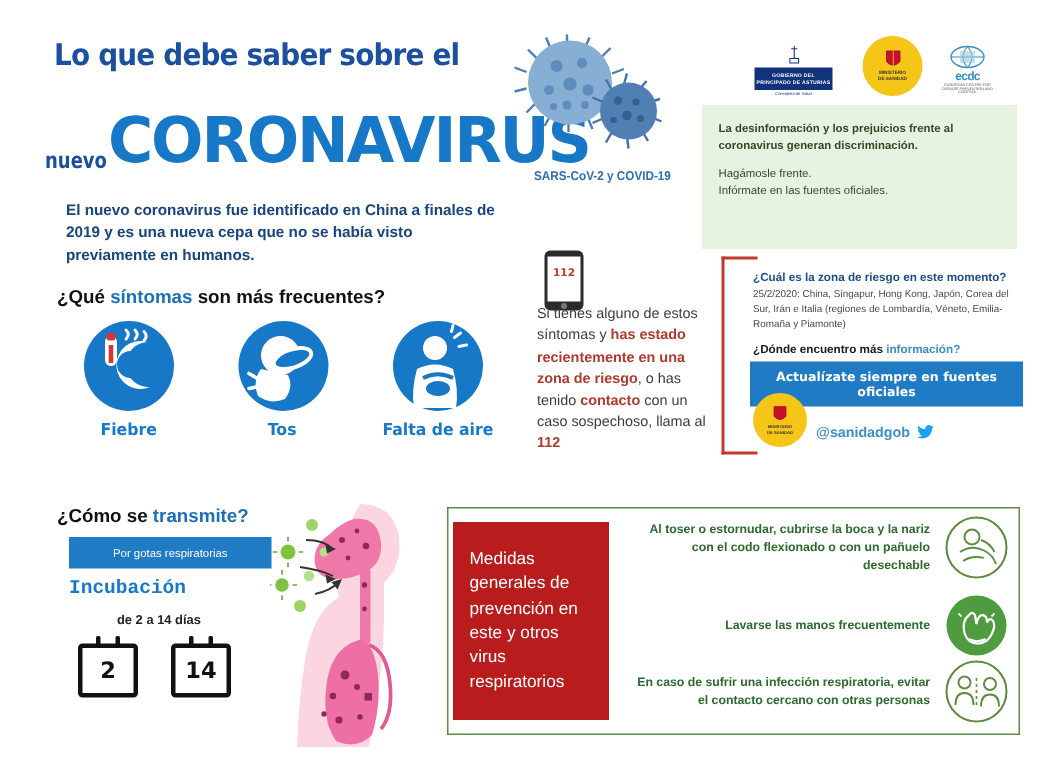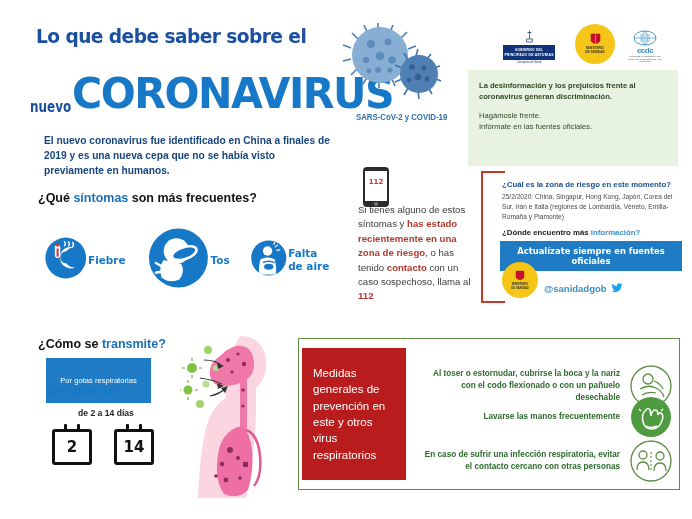--- a/index.html
+++ b/index.html
@@ -66,21 +66,21 @@
     left:468px;top:70px;width:210px;height:96px;background:#e8f2e0;
     padding:10px 11px;box-sizing:border-box;
   }
   #green-box p{margin:0;font-size:7.6px;color:#2d4a22;line-height:1.5;}
   #green-box .gap{height:7px;}
   .gb-strong{font-weight:bold;}
 
   
   #symptoms-title{left:38px;top:191px;font-size:12.5px;font-weight:bold;color:#111;}
   #symptoms-row{left:44px;top:212px;width:290px;height:92px;display:flex;gap:20px;}
-  .symptom{width:83px;display:flex;flex-direction:row;align-items:center;}
+  .symptom{width:83px;display:flex;flex-direction:column;align-items:center;}
   .sym-icon{width:64px;height:64px;}
   .sym-label{margin-top:4px;font-size:11px;font-weight:bold;color:#1878c8;
     font-family:"DejaVu Sans",sans-serif;transform:scaleX(.95);}
 
   
   #phone-icon{left:362px;top:166px;width:28px;height:42px;}
   #call-text{left:358px;top:203px;width:118px;font-size:9.6px;color:#3c3c3c;line-height:1.5;}
   #call-text b{color:#b03a2e;}
   #call-text .n112{color:#b03a2e;font-weight:bold;}
 
@@ -103,22 +103,22 @@
   #ministry-small .t{font-size:2.8px;color:#333;text-align:center;line-height:1.15;margin-top:1px;font-weight:bold;}
   #web-line{left:544px;top:266px;width:140px;font-size:11px;font-weight:bold;color:#333;
     font-family:"DejaVu Sans",sans-serif;}
   #web-line .pg{font-size:6.5px;font-weight:normal;color:#777;}
   #twitter-line{left:544px;top:282px;display:flex;align-items:center;gap:4px;}
   #twitter-line .handle{font-size:9.5px;font-weight:bold;color:#3a8fc4;}
   #twitter-line svg{width:12px;height:12px;}
 
   
   #transmit-title{left:38px;top:337px;font-size:12.5px;font-weight:bold;color:#111;}
-  #droplets-badge{left:46px;top:358px;width:105px;background:#1f7bc4;color:#fff;
-    font-size:7.6px;text-align:center;padding:18px 3px;box-sizing:border-box;}
+  #droplets-badge{left:46px;top:358px;width:135px;background:#1f7bc4;color:#fff;
+    font-size:7.6px;text-align:center;padding:6px 3px;box-sizing:border-box;}
   #incubation-title{left:46px;top:384px;font-size:13px;font-weight:bold;color:#1878c8;
     font-family:Liberation Mono, monospace;}
   #incubation-sub{left:46px;top:408px;font-size:8.6px;font-weight:bold;color:#222;padding-left:32px;}
   #calendars{left:52px;top:424px;display:flex;gap:22px;}
   .cal{width:40px;}
   .cal .rings{display:flex;justify-content:space-around;padding:0 7px;}
   .cal .ring{width:3px;height:7px;background:#111;border-radius:1px;}
   .cal .body{border:3px solid #111;border-radius:3px;height:30px;display:flex;
     align-items:center;justify-content:center;background:#fff;margin-top:-2px;}
   .cal .num{font-size:15px;font-weight:bold;color:#111;font-family:"DejaVu Sans",sans-serif;}
@@ -129,21 +129,21 @@
   
   #prevention{left:298px;top:338px;width:382px;height:152px;
     border:1.6px solid #5d8c43;box-sizing:border-box;background:#fff;}
   #prev-label{left:302px;top:348px;width:104px;height:132px;background:#b91c1c;
     color:#fff;display:flex;align-items:center;padding:0 11px;box-sizing:border-box;
     font-size:11.5px;line-height:1.42;}
   .prev-item{position:absolute;display:flex;align-items:center;gap:10px;}
   .prev-text{width:200px;text-align:right;font-size:8.2px;font-weight:bold;
     color:#2d6a2d;line-height:1.5;}
   .prev-icon{width:42px;height:42px;border-radius:50%;flex:none;}
-  #prev-1{left:420px;top:365px;justify-content:flex-end;}
+  #prev-1{left:420px;top:344px;justify-content:flex-end;}
   #prev-2{left:420px;top:396px;}
   #prev-3{left:420px;top:440px;}
 </style>
 </head>
 <body>
 
 <div class="poster">
 
   <div class="abs" id="headline1">Lo que debe saber sobre el</div>
   <div class="abs" id="nuevo-word">nuevo</div>

